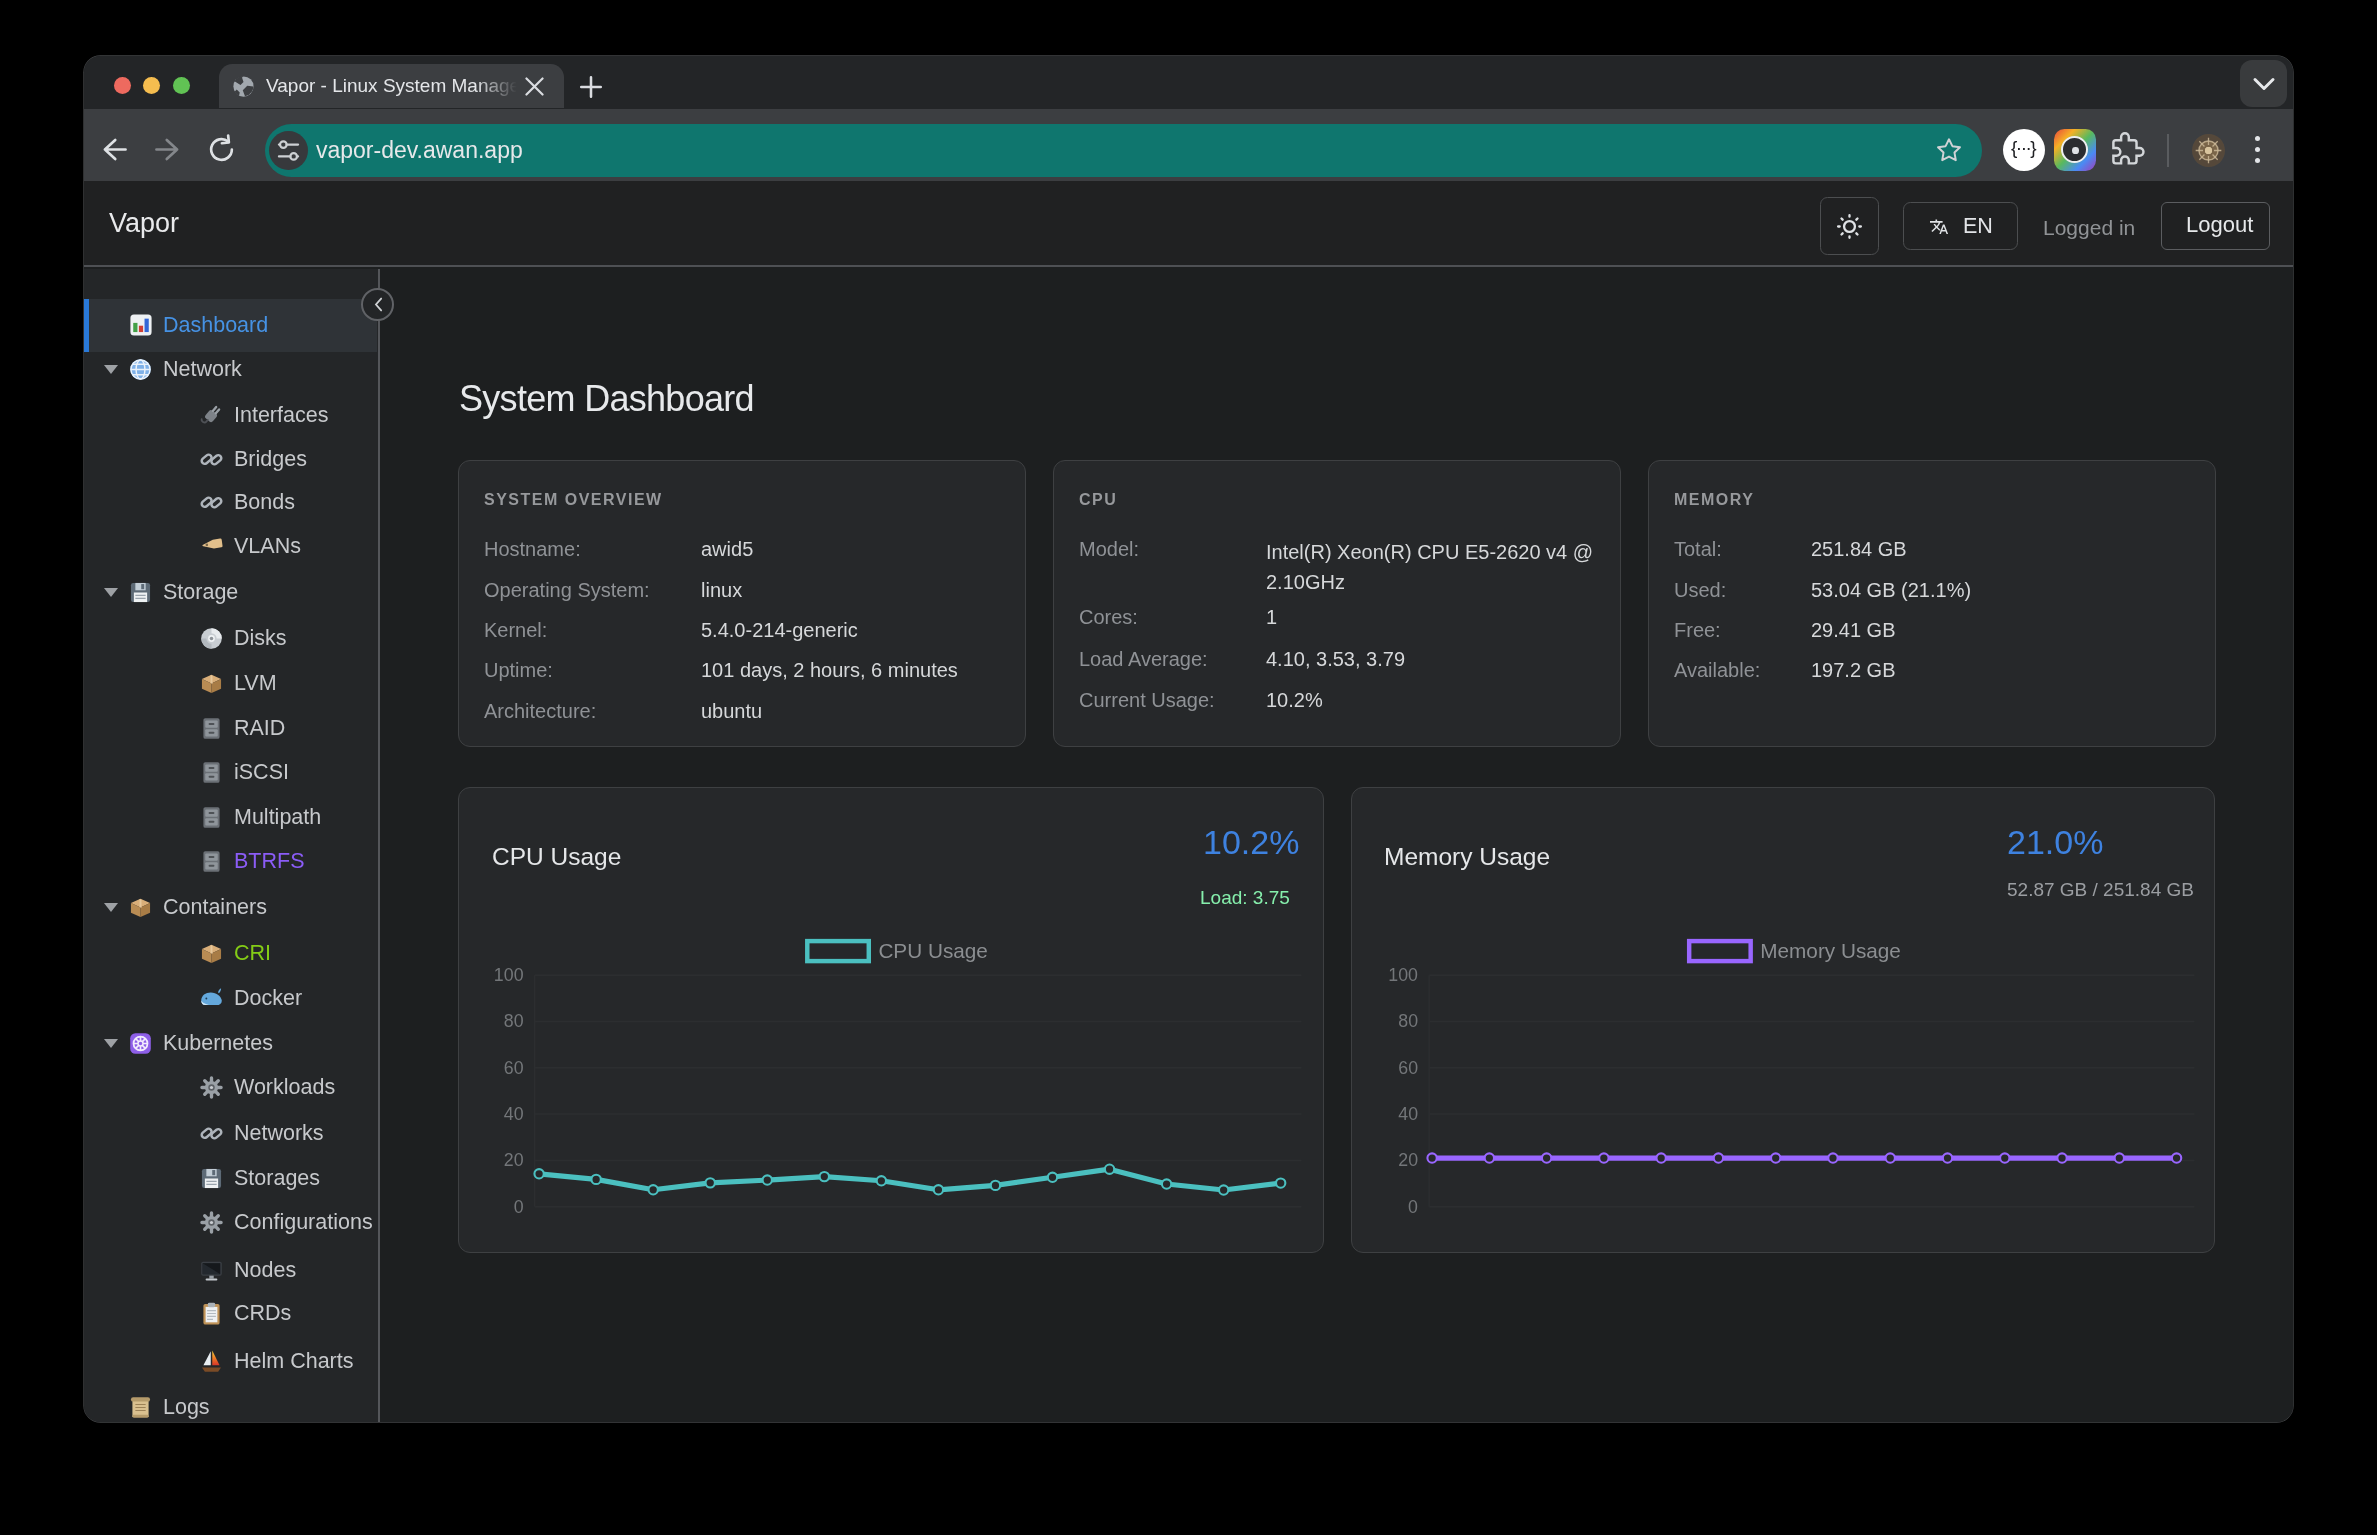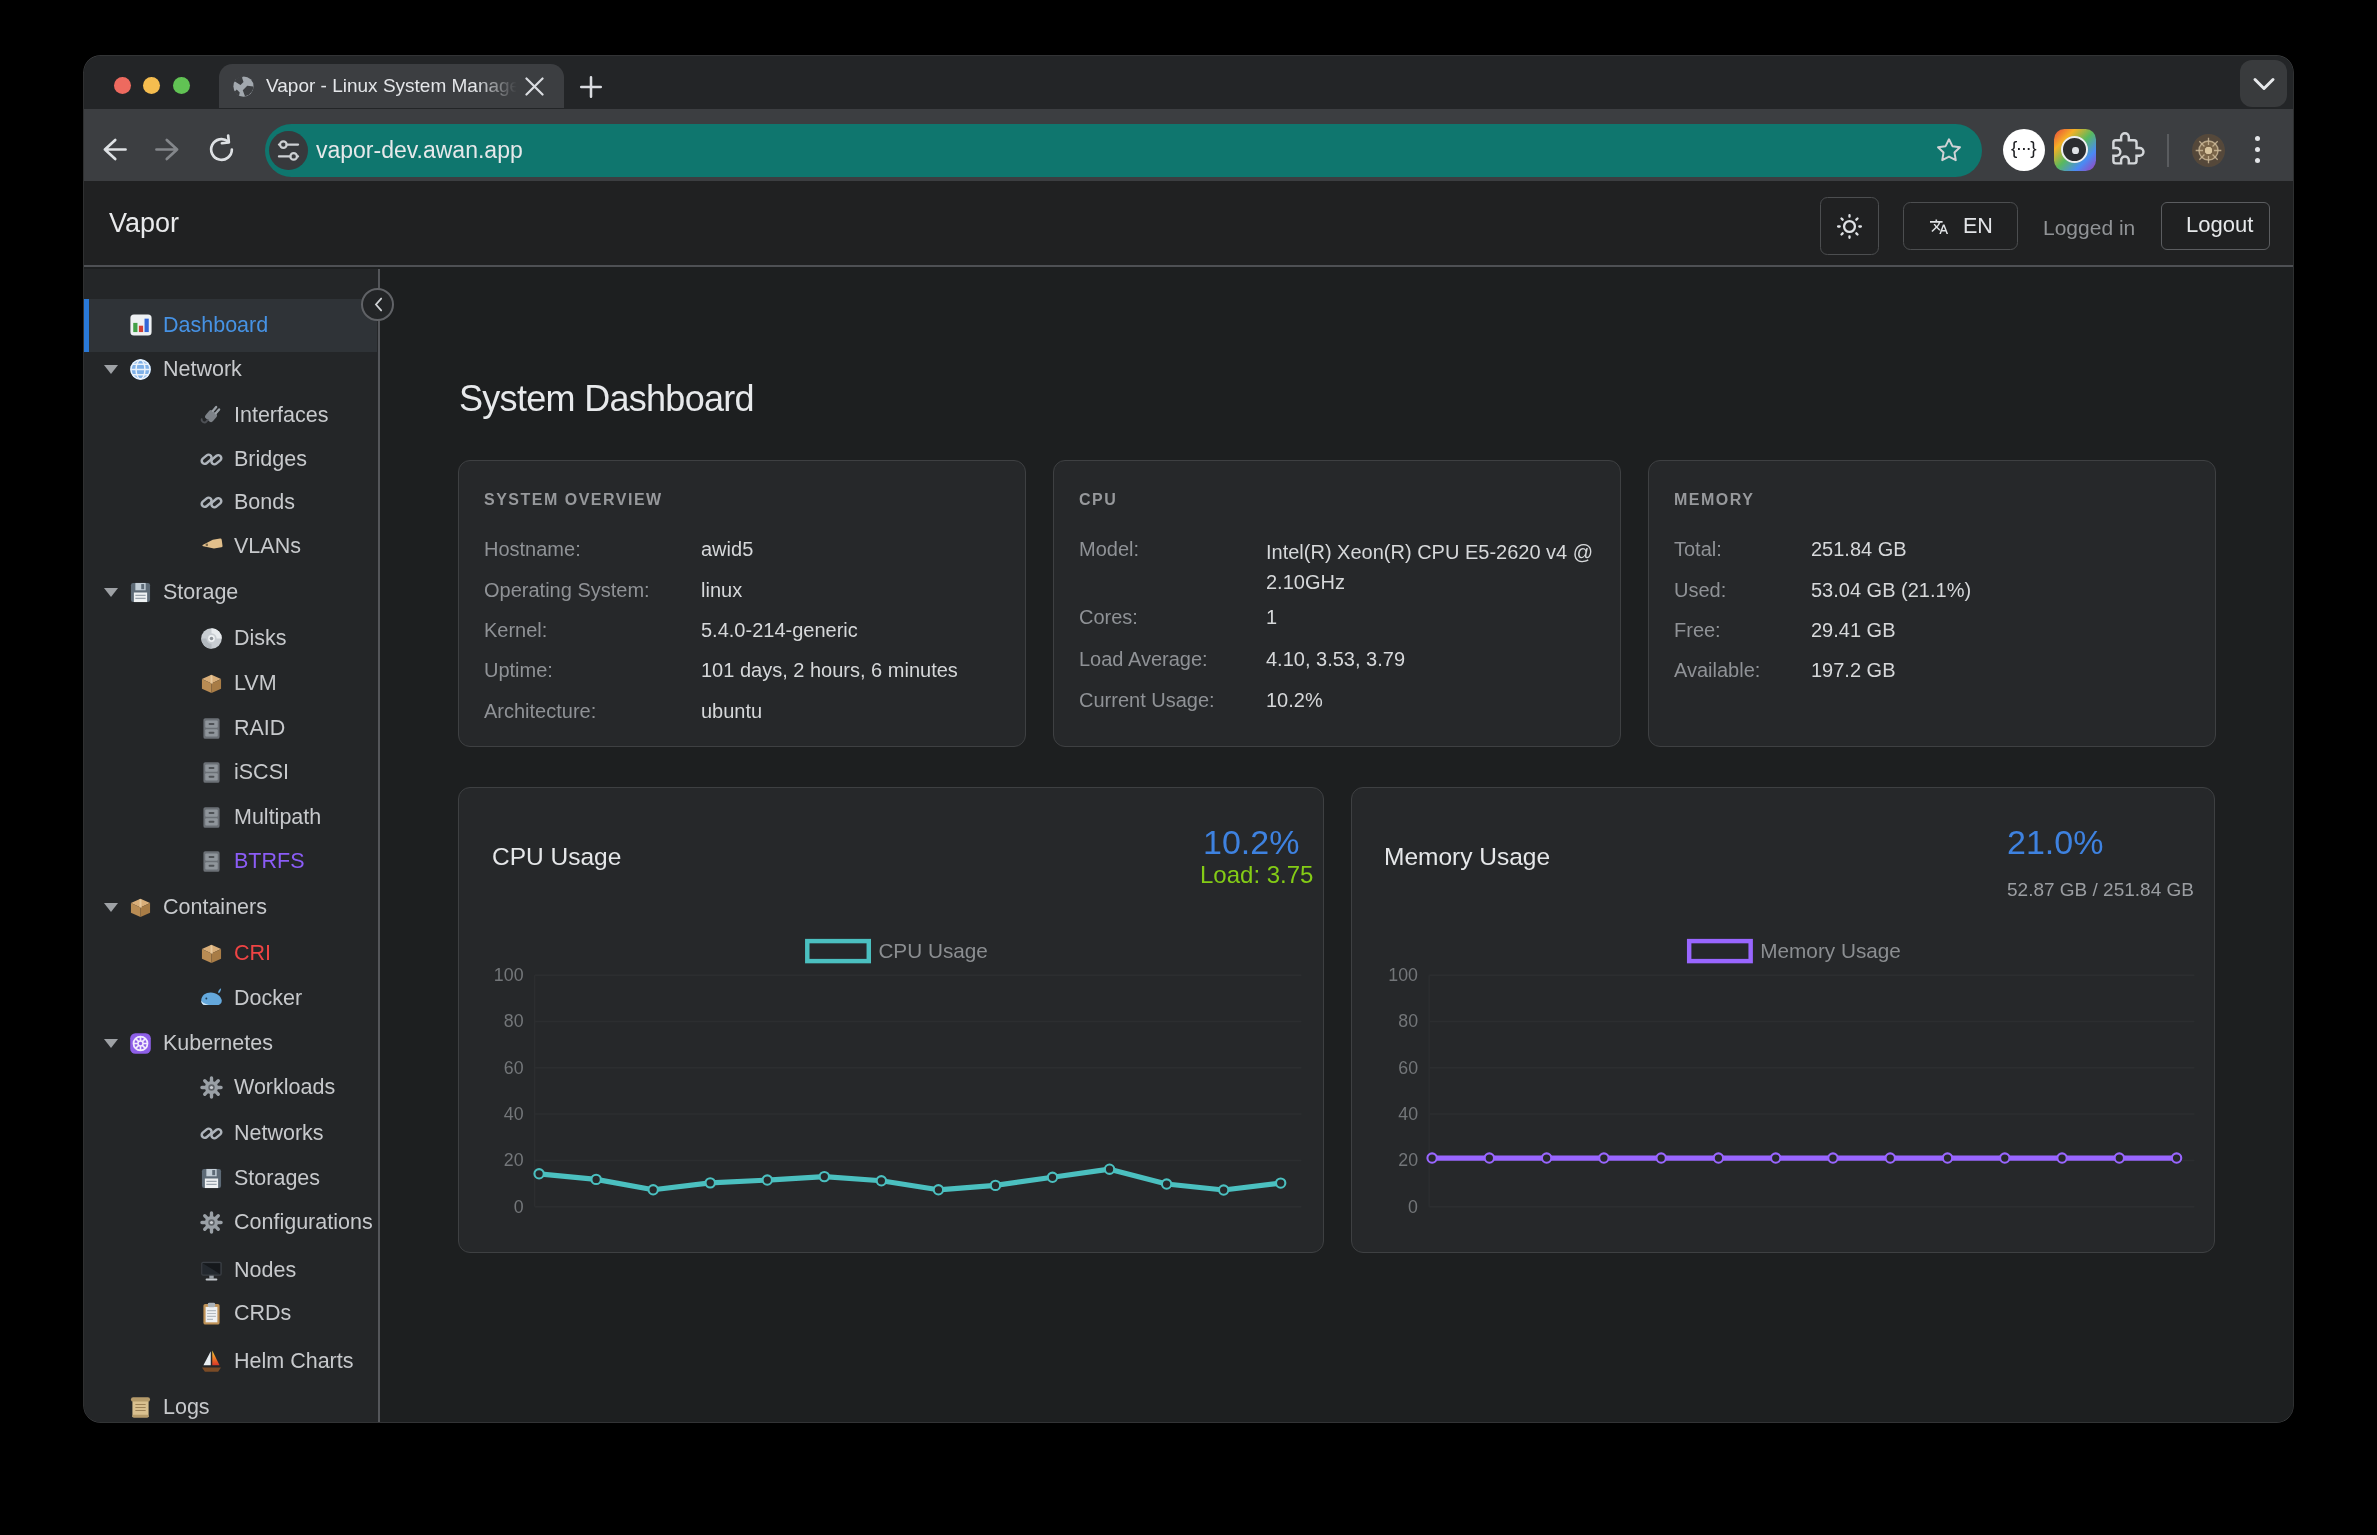--- a/index.html
+++ b/index.html
@@ -232,21 +232,21 @@
         <path d="M30 11 L17 17 L17 30 L30 24 Z" fill="#a87c46"></path>
         <path d="M15.7 5.6 L15.7 16.4 L18.3 17.6 L18.3 6.6 Z" fill="#e7c89c"></path>
       </svg>
       <div class="sitem" style="left:79px;top:626px;line-height:25px;color:#c7c9cc">Containers</div>
       <svg class="icon" style="left:115px;top:672px" width="25" height="25" viewBox="0 0 34 34">
         <path d="M4 11 L17 5 L30 11 L17 17 Z" fill="#d9ae79"></path>
         <path d="M4 11 L17 17 L17 30 L4 24 Z" fill="#b98c54"></path>
         <path d="M30 11 L17 17 L17 30 L30 24 Z" fill="#a87c46"></path>
         <path d="M15.7 5.6 L15.7 16.4 L18.3 17.6 L18.3 6.6 Z" fill="#e7c89c"></path>
       </svg>
-      <div class="sitem" style="left:150px;top:672px;line-height:25px;color:#ef4444">CRI</div>
+      <div class="sitem" style="left:150px;top:672px;line-height:25px;color:#84cc16">CRI</div>
       <svg class="icon" style="left:115px;top:717px" width="25" height="25" viewBox="0 0 34 34">
         <path d="M3 20 C3 13 9 9 16 9 C24 9 30 14 31 20 C31 24 28 26 24 26 L8 26 C5 26 3 23 3 20 Z" fill="#64a8dc"></path>
         <path d="M3 20 C6 24 12 26 18 26 L8 26 C5 26 3 23 3 20 Z" fill="#cfe6f6"></path>
         <path d="M26 9 C26 6 28 4 30 3 C30 6 29 8 27 10 Z" fill="#64a8dc"></path>
         <circle cx="10" cy="17" r="1.3" fill="#1d3c55"></circle>
       </svg>
       <div class="sitem" style="left:150px;top:717px;line-height:25px;color:#c7c9cc">Docker</div>
       <div class="caret" style="left:20px;top:770px"></div>
       <svg class="icon" style="left:44px;top:762px" width="25" height="25" viewBox="0 0 34 34">
         <rect x="3" y="3" width="28" height="28" rx="7" fill="#8e5fe8"></rect>
@@ -367,21 +367,21 @@
       <div class="row-label abs" style="left:1292px;top:349px;line-height:25px">Free:</div>
       <div class="row-value abs" style="left:1401px;top:349px;line-height:25px">29.41 GB</div>
       <div class="row-label abs" style="left:1292px;top:389px;line-height:25px">Available:</div>
       <div class="row-value abs" style="left:1401px;top:389px;line-height:25px">197.2 GB</div>
       <div class="card" style="left:76px;top:518px;width:866px;height:466px"></div>
       <div class="card" style="left:969px;top:518px;width:864px;height:466px"></div>
       <div class="abs" style="left:110px;top:574px;font-size:24.5px;font-weight:500;color:#e5e7e9">CPU Usage</div>
       <div class="abs" style="left:1002px;top:574px;font-size:24.5px;font-weight:500;color:#e5e7e9">Memory Usage</div>
       <div class="abs" style="left:821px;top:554px;font-size:34px;color:#3e82e0">10.2%</div>
       <div class="abs" style="left:1625px;top:554px;font-size:34px;color:#3e82e0">21.0%</div>
-      <div class="abs" style="left:818px;top:592px;font-size:24px;color:#84cc16">Load: 3.75</div>
+      <div class="abs" style="left:818px;top:618px;font-size:19px;color:#86efac">Load: 3.75</div>
       <div class="abs" style="left:1625px;top:610px;font-size:19px;color:#9b9ea2">52.87 GB / 251.84 GB</div>
       <svg class="abs" style="left:76px;top:518px" width="866" height="466" viewBox="0 0 1168 629">
         <line x1="103" y1="254" x2="1138" y2="254" stroke="#2c2e30" stroke-width="2"></line>
         <text x="88" y="262" font-size="24" fill="#737679" text-anchor="end" font-family="Liberation Sans, sans-serif">100</text>
         <line x1="103" y1="316.5" x2="1138" y2="316.5" stroke="#2c2e30" stroke-width="2"></line>
         <text x="88" y="324.5" font-size="24" fill="#737679" text-anchor="end" font-family="Liberation Sans, sans-serif">80</text>
         <line x1="103" y1="379" x2="1138" y2="379" stroke="#2c2e30" stroke-width="2"></line>
         <text x="88" y="387" font-size="24" fill="#737679" text-anchor="end" font-family="Liberation Sans, sans-serif">60</text>
         <line x1="103" y1="441.5" x2="1138" y2="441.5" stroke="#2c2e30" stroke-width="2"></line>
         <text x="88" y="449.5" font-size="24" fill="#737679" text-anchor="end" font-family="Liberation Sans, sans-serif">40</text>

